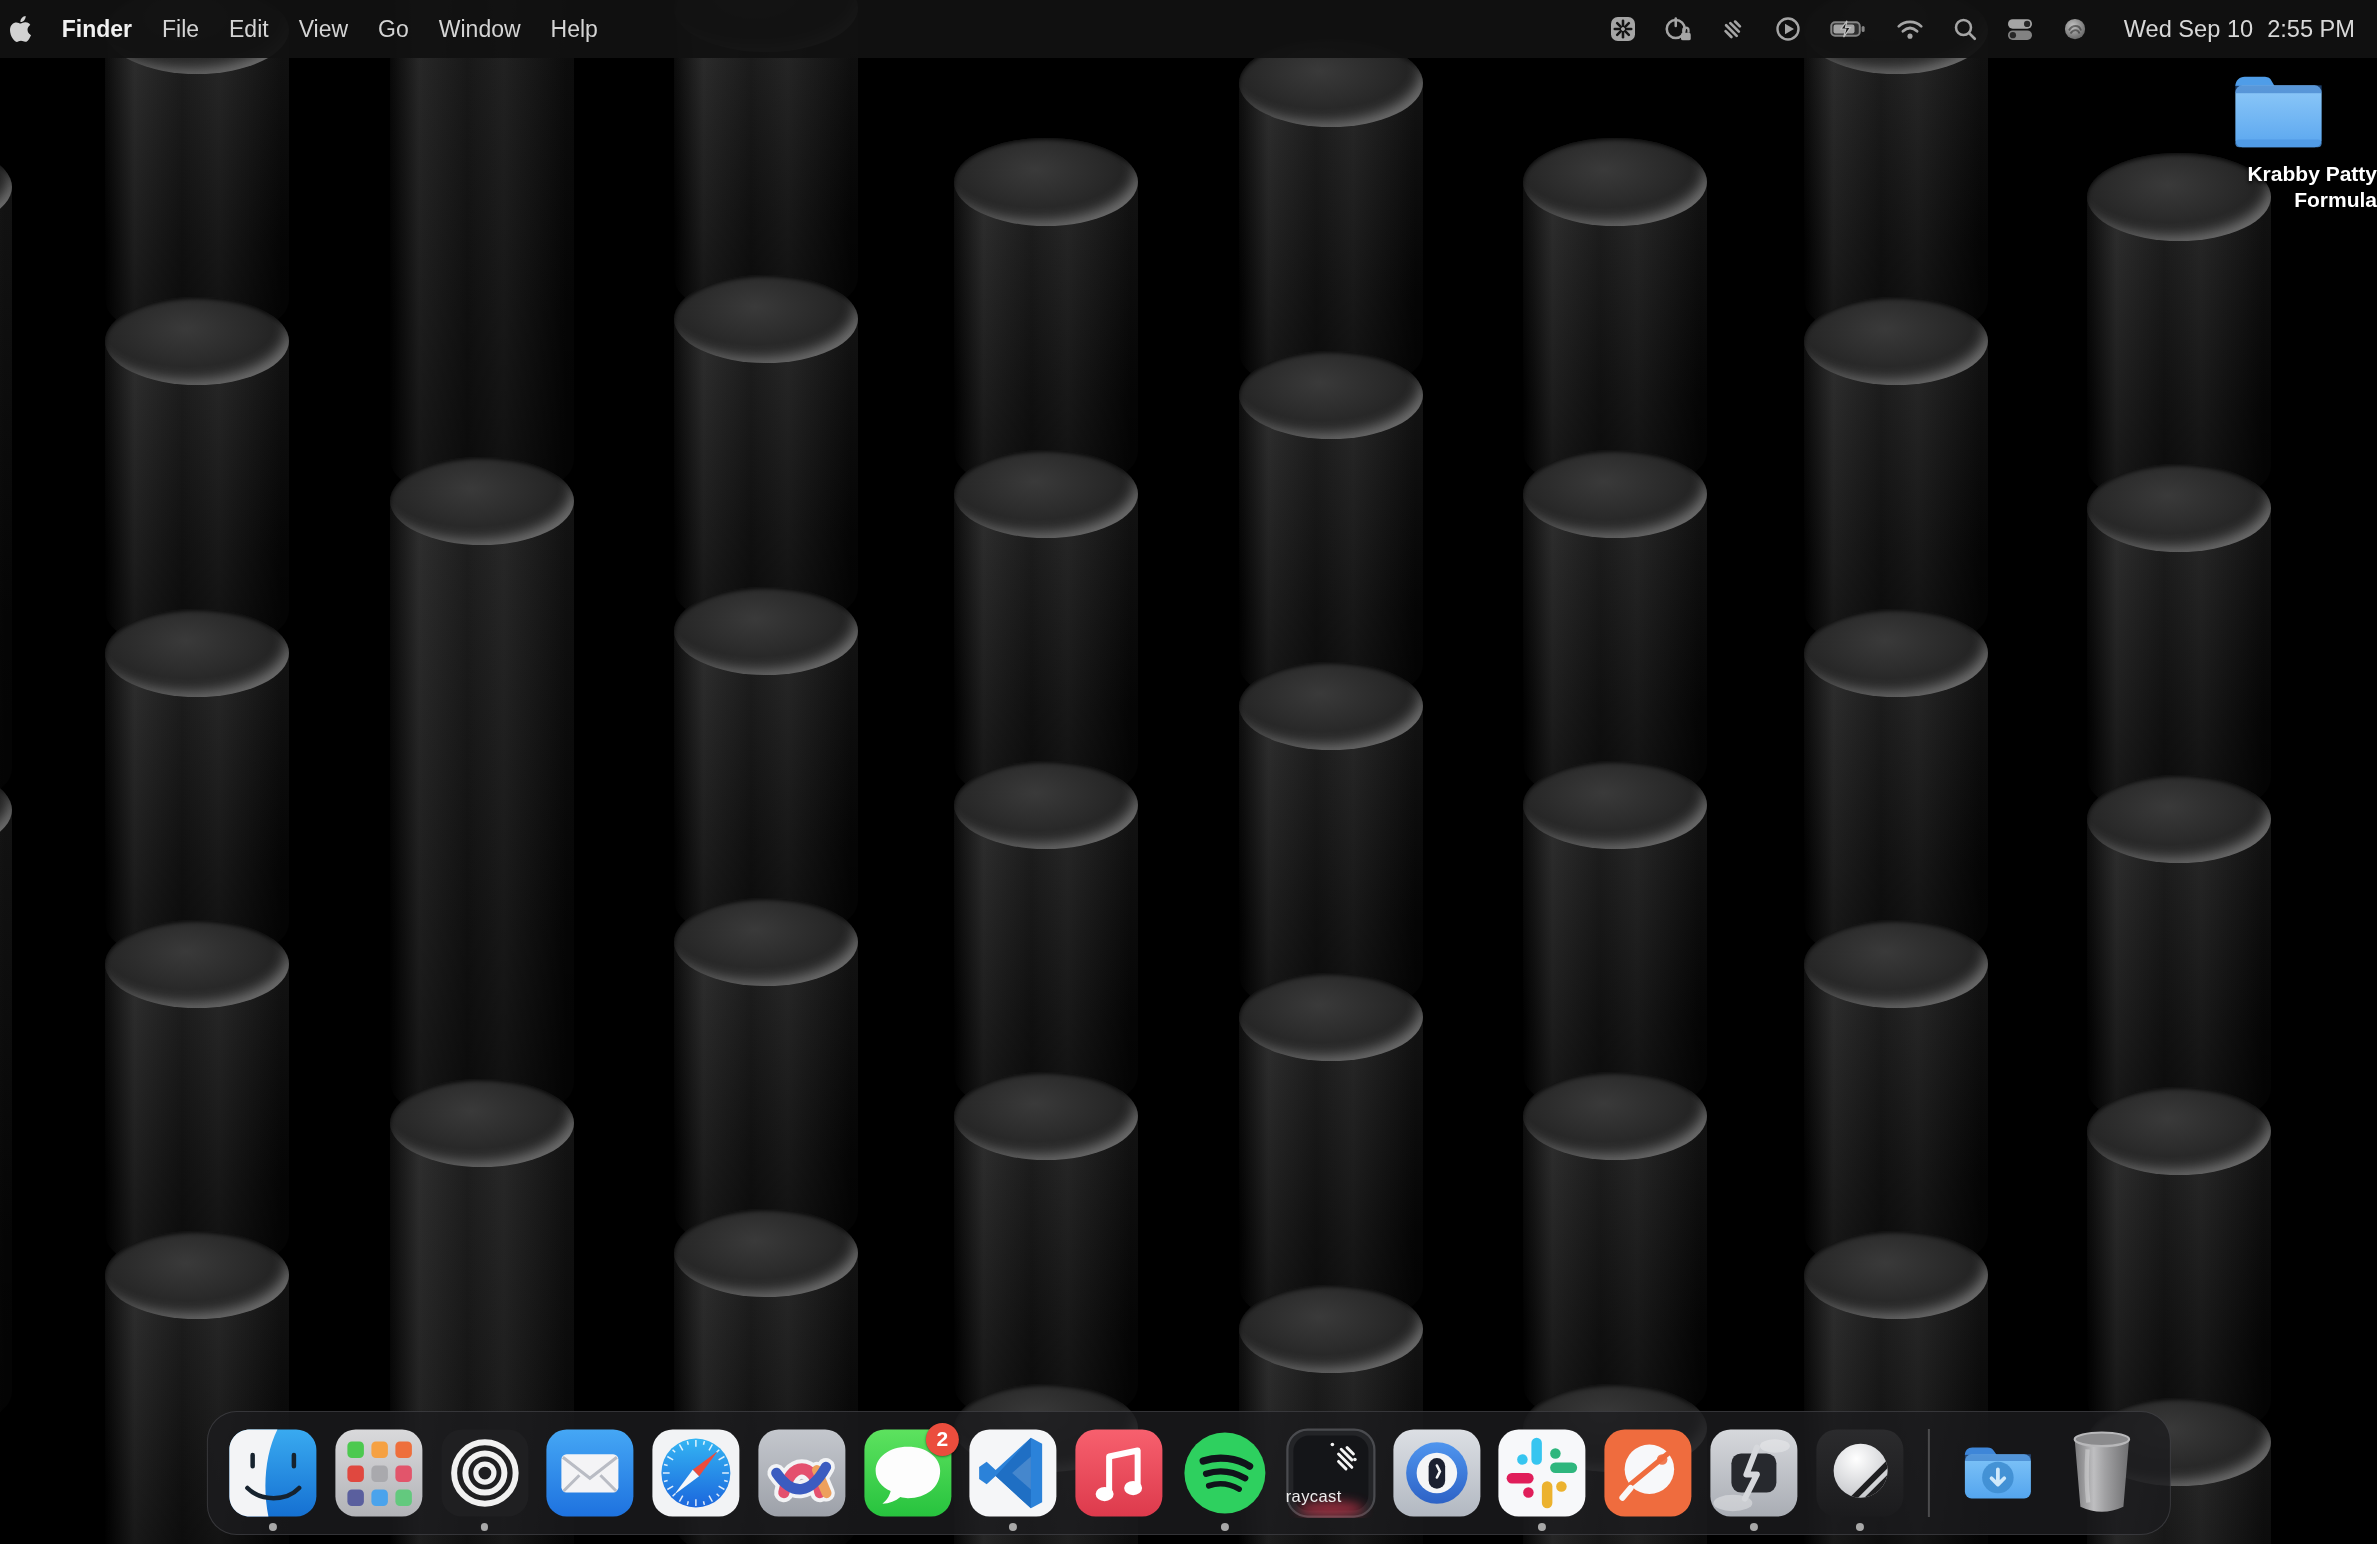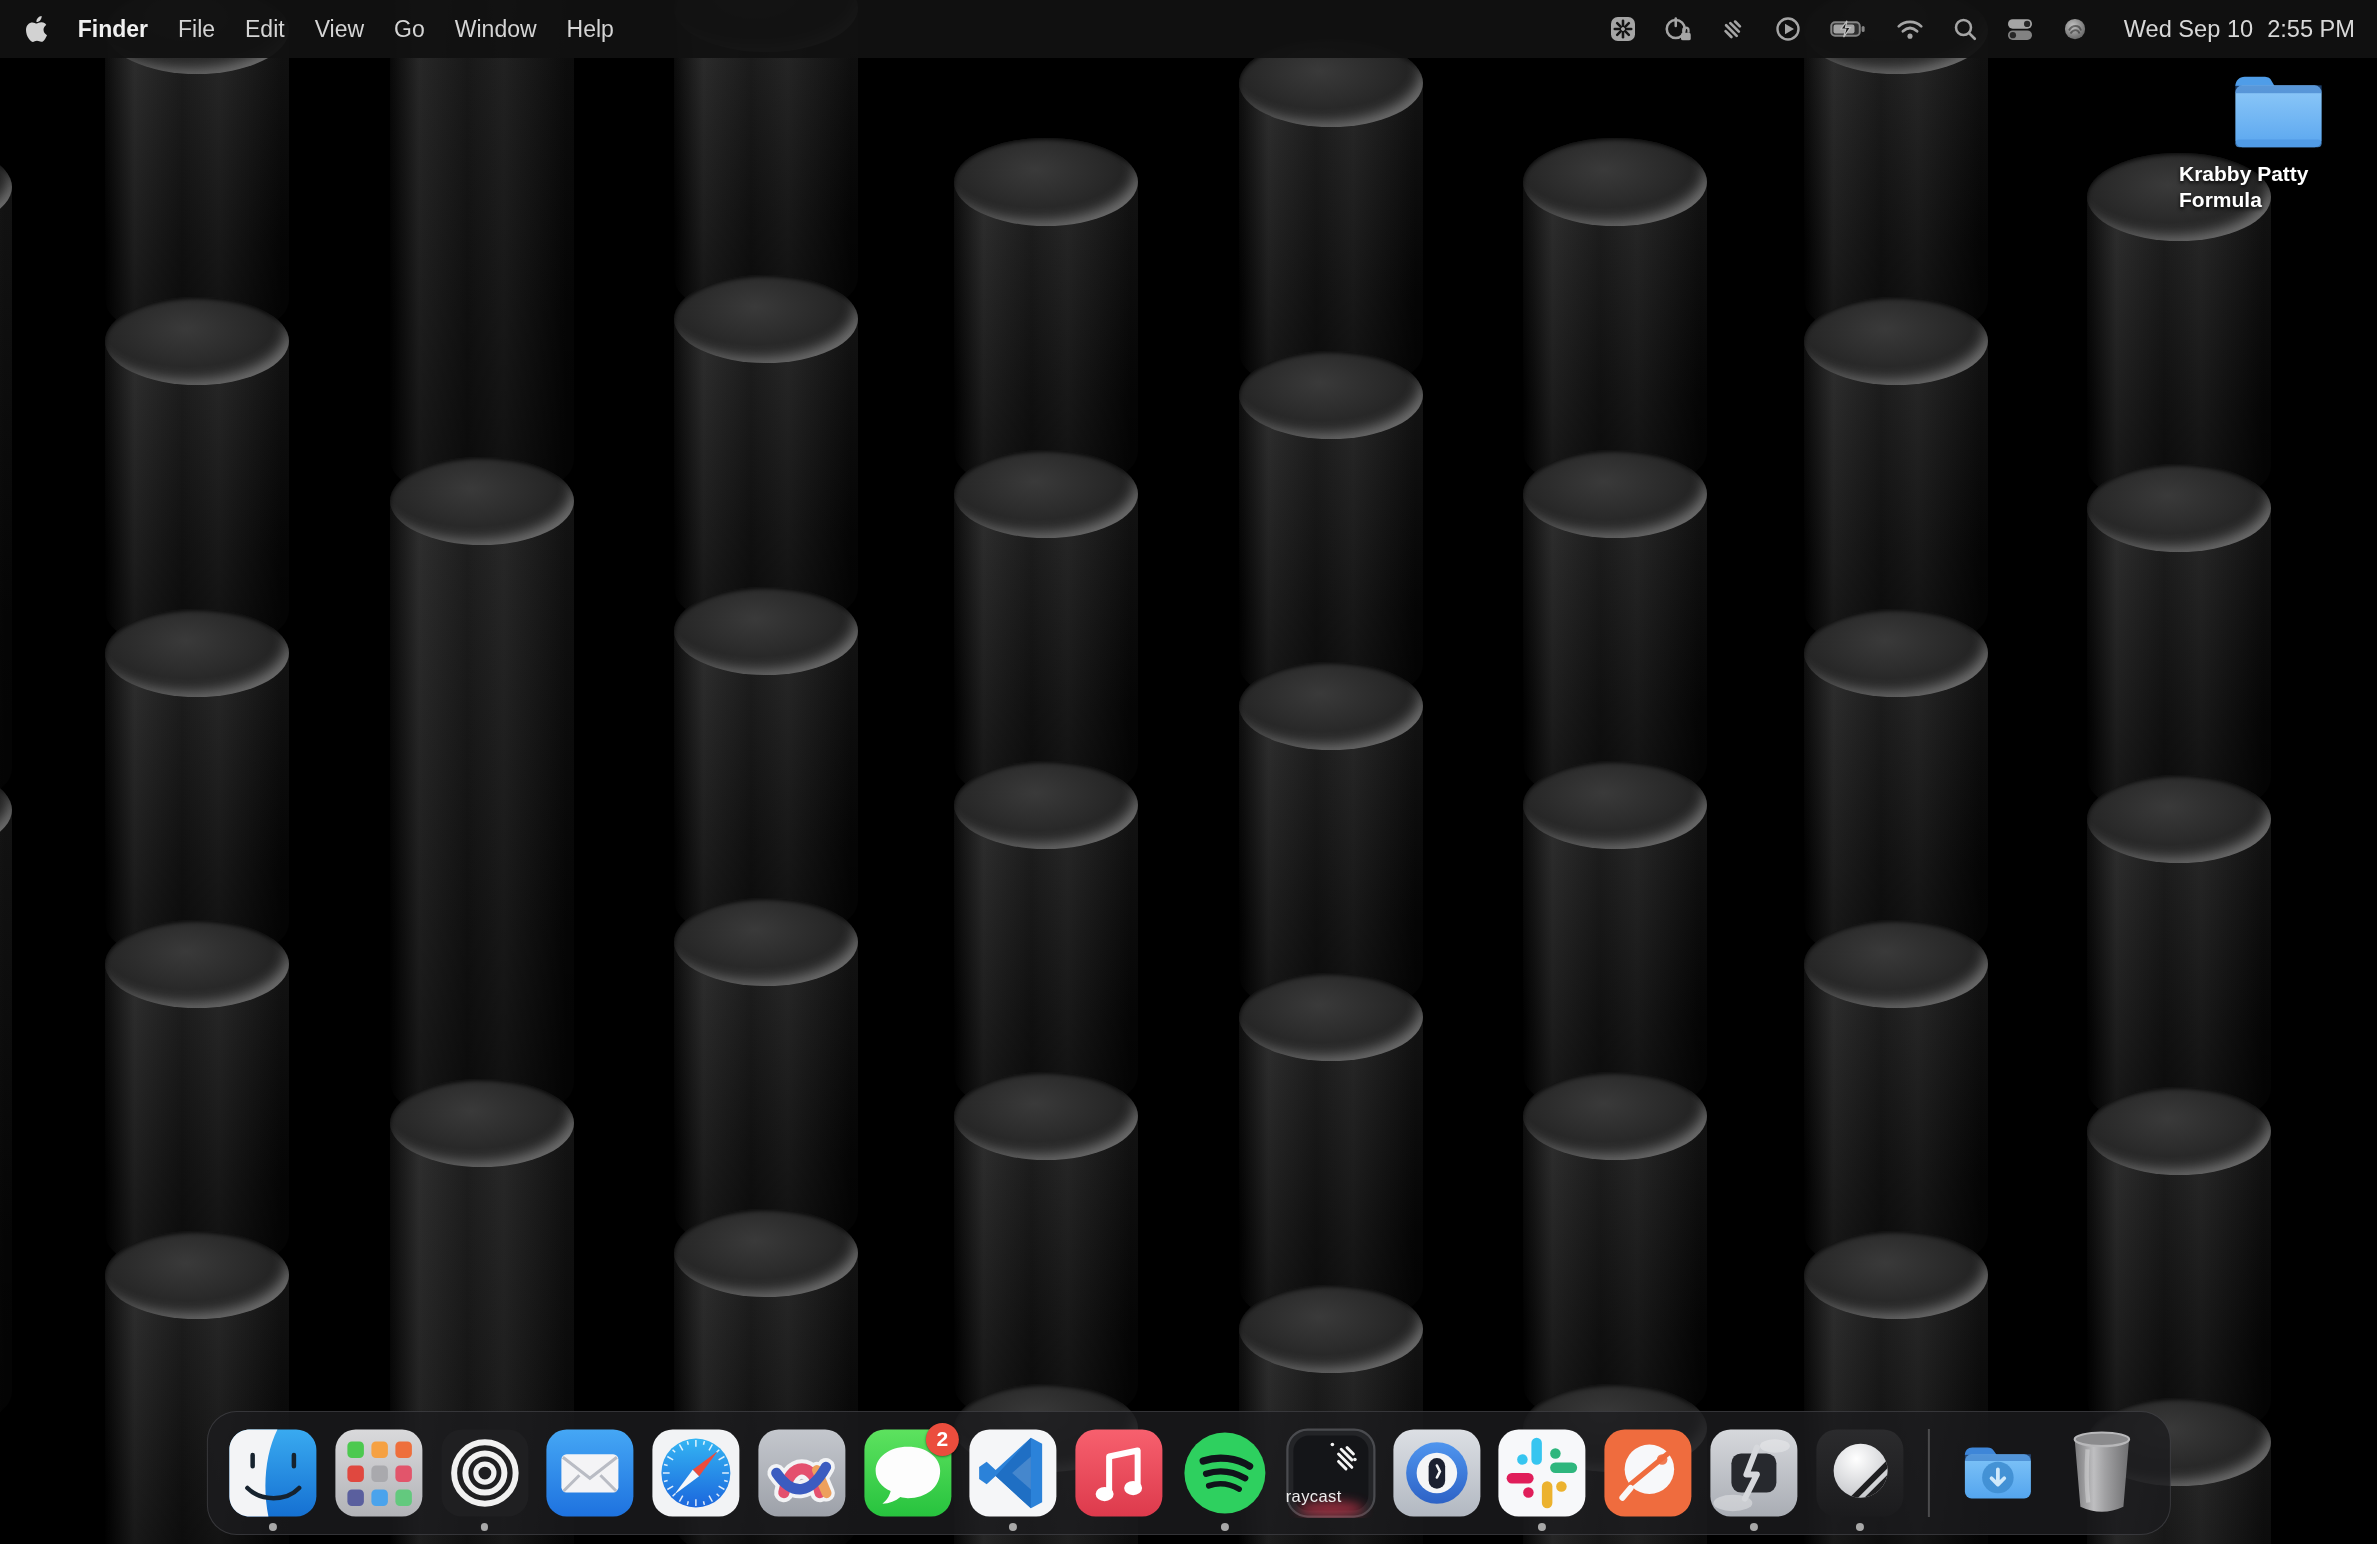--- a/index.html
+++ b/index.html
@@ -16,34 +16,34 @@
       linear-gradient(90deg, #010101 0%, #242424 16%, #131313 42%, #1d1d1d 62%, #060606 96%);
   }
   .pillar-cap{position:absolute;left:0;right:0;top:0;height:88px;border-radius:50%;
     background:radial-gradient(ellipse at 44% 36%, #3a3a3a 0%, #262626 55%, #131313 100%);
     box-shadow:inset -9.4px -12.6px 14px -7.9px rgba(255,255,255,0.38), inset 0 1.6px 4.7px rgba(0,0,0,0.8);
   }
 
   
   #menubar{position:absolute;top:0;left:0;right:0;height:58px;z-index:50;
     background:rgba(17,17,17,0.94);display:flex;justify-content:space-between;align-items:center;}
-  #menubar-left{display:flex;align-items:center;padding-left:26px;}
+  #menubar-left{display:flex;align-items:center;padding-left:10px;}
   #apple-logo{display:flex;align-items:center;margin-right:15.7px;}
   .menu-item{font-size:23px;color:#d4d4d4;padding:0 15px;line-height:58px;cursor:default;}
   .menu-item.active{font-weight:bold;color:#f1f1f1;}
   #menubar-right{display:flex;align-items:center;padding-right:22px;}
   .status-icon{padding:0 12.6px;display:flex;align-items:center;opacity:0.92;}
   #clock{display:flex;align-items:center;margin-left:21px;font-size:23.6px;color:#d8d8d8;}
   #clock .date{margin-right:14px;}
 
   
   #desktop-folder{position:absolute;left:2179px;top:72px;width:198px;z-index:10;
     display:flex;flex-direction:column;align-items:center;cursor:default;}
   #desktop-folder .label{margin-top:6.3px;font-size:21px;font-weight:bold;color:#fff;
-    text-align:left;line-height:26px;text-shadow:0 1.6px 3.9px rgba(0,0,0,0.95);}
+    text-align:right;line-height:26px;text-shadow:0 1.6px 3.9px rgba(0,0,0,0.95);}
 
   
   #dock{position:absolute;left:50%;transform:translateX(-50%);bottom:9.4px;height:124px;z-index:50;
     display:flex;align-items:center;padding:0 12.6px;border-radius:30px;
     background:rgba(28,28,30,0.80);border:1.6px solid rgba(130,130,135,0.28);box-sizing:border-box;}
   .dock-item{position:relative;width:90px;height:90px;margin:0 7.9px;flex:0 0 auto;}
   .dock-item svg{display:block;width:90px;height:90px;}
   .dock-item.trash svg{width:86px;height:96px;margin-top:-3.1px;}
   .running-dot{position:absolute;left:50%;bottom:-13.4px;transform:translateX(-50%);
     width:7.9px;height:7.9px;border-radius:50%;background:#a8a8a8;}

